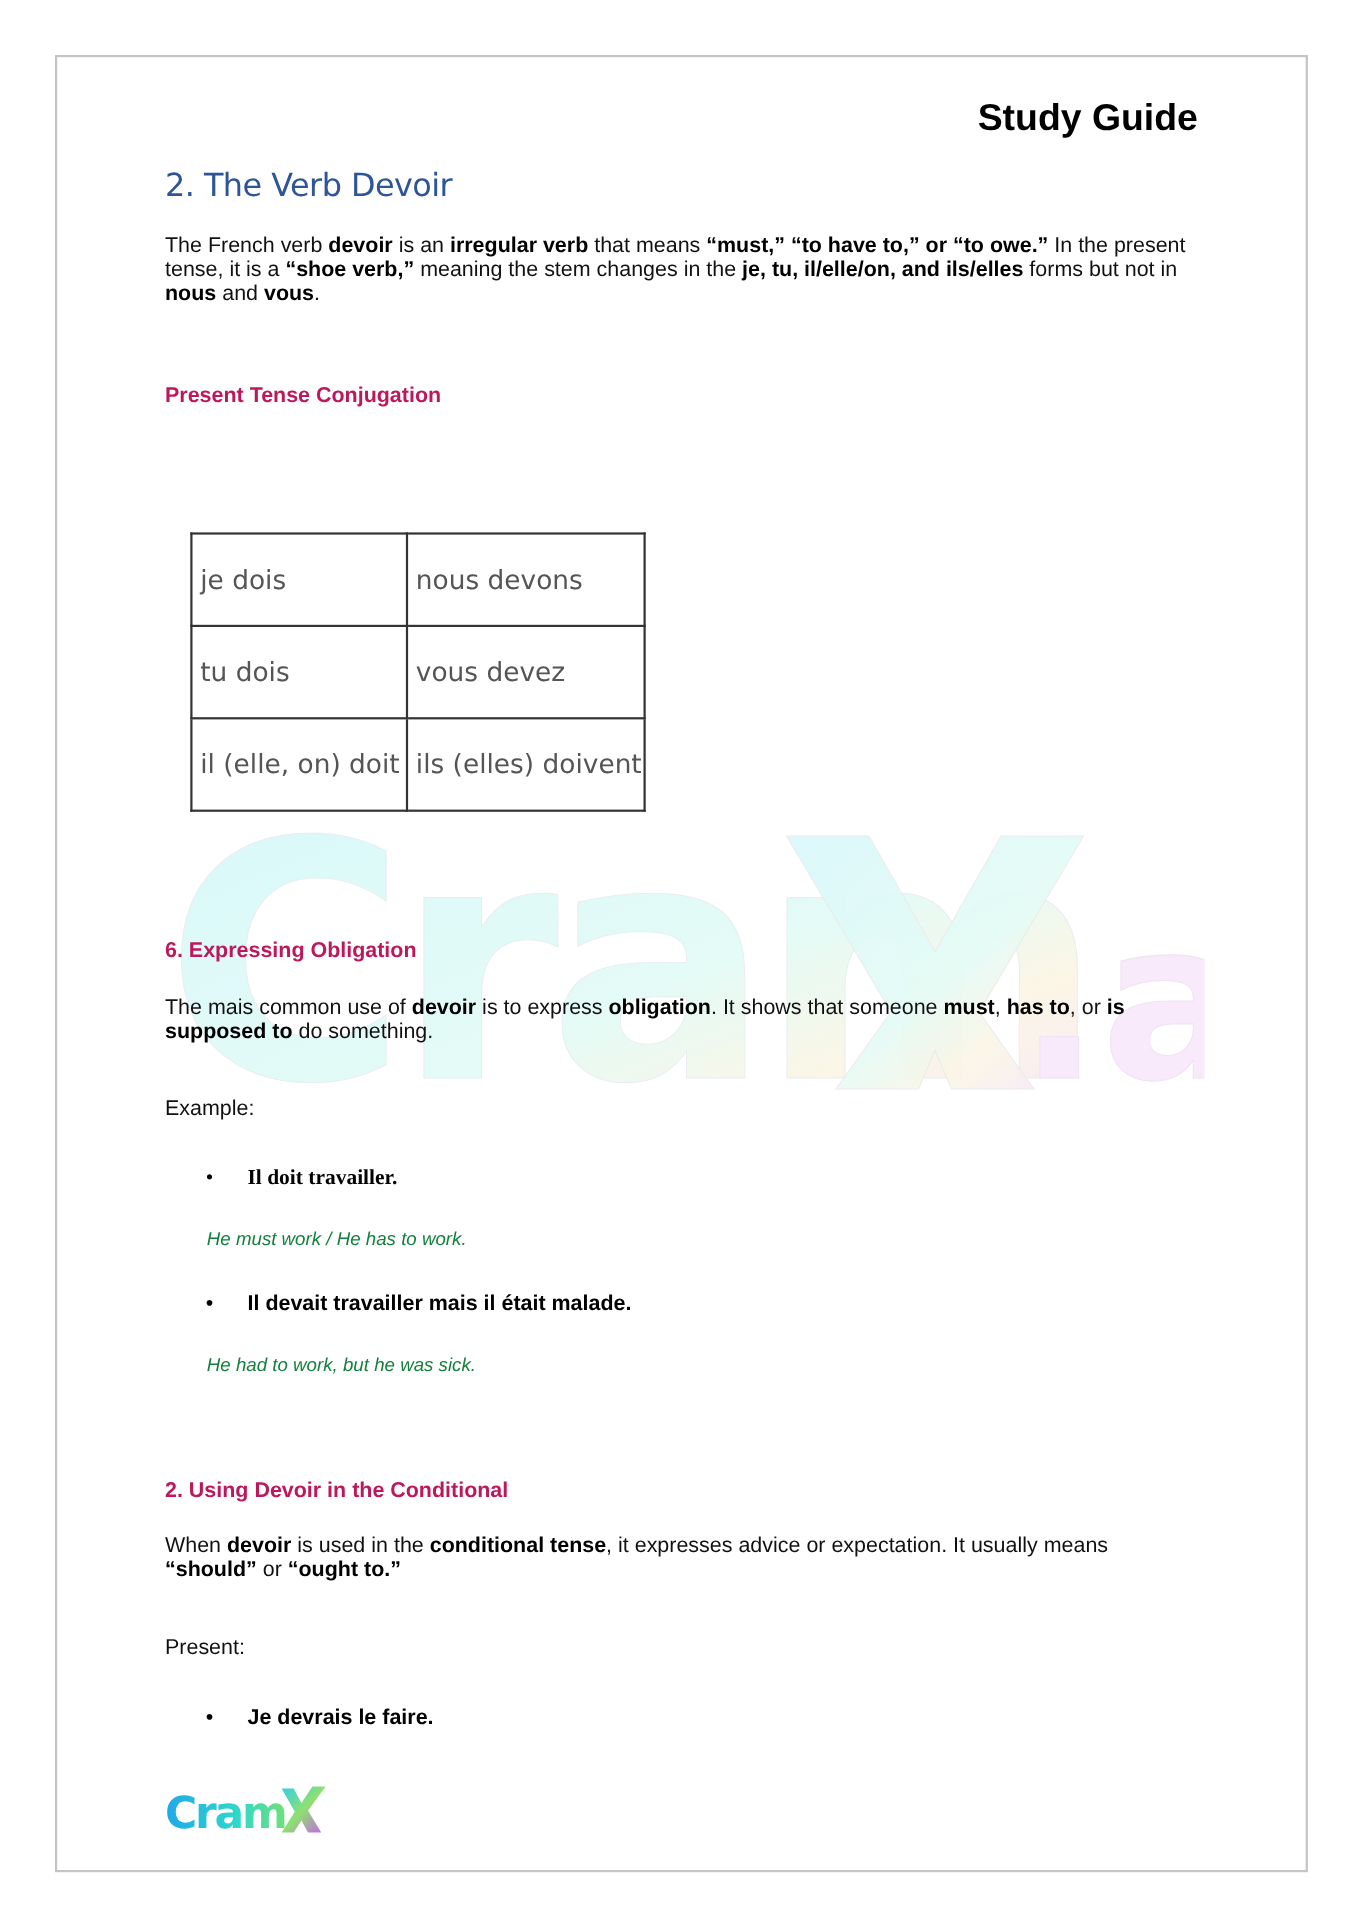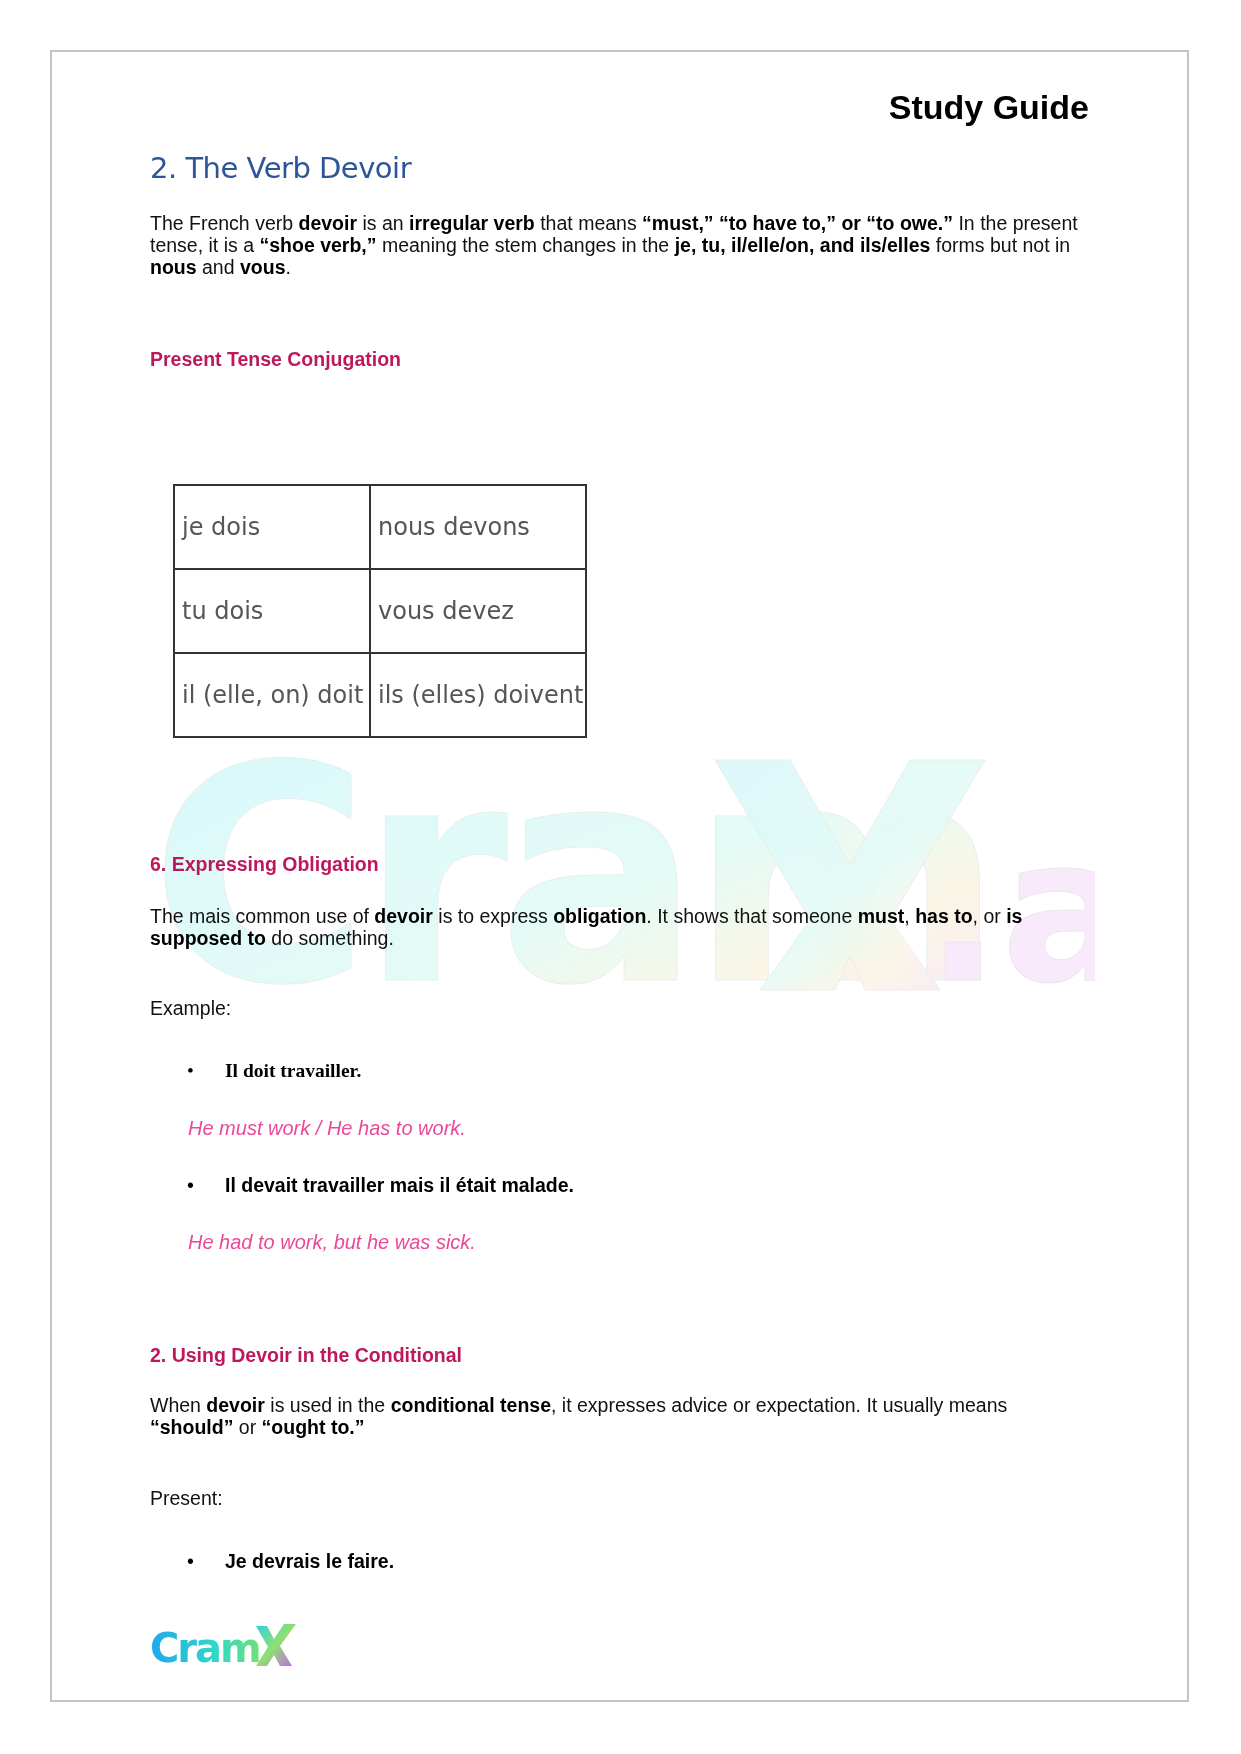--- a/index.html
+++ b/index.html
@@ -8,21 +8,21 @@
   .page-frame { position: absolute; left: 50px; top: 50px; width: 1139px; height: 1652px;
                 border: 2px solid #c4c4c4; box-sizing: border-box; background: #fff; }
   .abs { position: absolute; }
   .header-label { right: 152px; top: 88px; font-size: 34px; font-weight: bold; color: #000; white-space: nowrap; }
   .section-title { left: 150px; top: 151px; font-family: "DejaVu Sans", sans-serif; font-size: 29px; color: #2e5597; letter-spacing: -0.5px; }
   .para { left: 150px; width: 940px; font-size: 19.5px; line-height: 22px; color: #111; }
   .para b { font-weight: bold; color: #000; }
   .subhead { left: 150px; font-size: 19.5px; font-weight: bold; color: #be185d; }
   .bullet-row { left: 187px; font-size: 19.5px; font-weight: bold; color: #000; white-space: nowrap; }
   .bullet-row .dot { display: inline-block; width: 38px; font-weight: normal; }
-  .italic-line { left: 188px; font-size: 20px; font-style: italic; color: #ec4899; white-space: nowrap; }
+  .italic-line { left: 188px; font-size: 17px; font-style: italic; color: #15803d; white-space: nowrap; }
 
   .conj-table { position: absolute; left: 173px; top: 484px; border-collapse: collapse;
                 font-family: "DejaVu Sans", sans-serif; font-size: 24px; color: #555; }
   .conj-table td { border: 2px solid #333; height: 82px; padding: 0 0 0 7px; vertical-align: middle; white-space: nowrap; }
   .conj-table td.c1 { width: 187px; }
   .conj-table td.c2 { width: 207px; }
 
   .watermark { left: 150px; top: 755px; width: 945px; height: 240px; pointer-events: none; }
   .footer-logo { left: 150px; top: 1618px; }
 </style>

